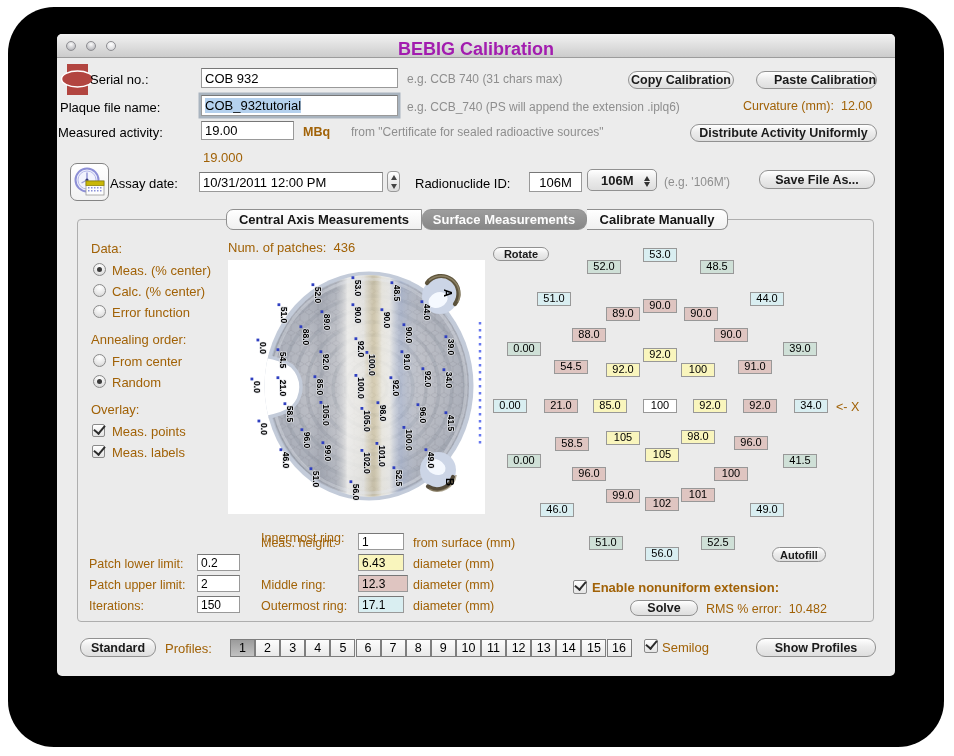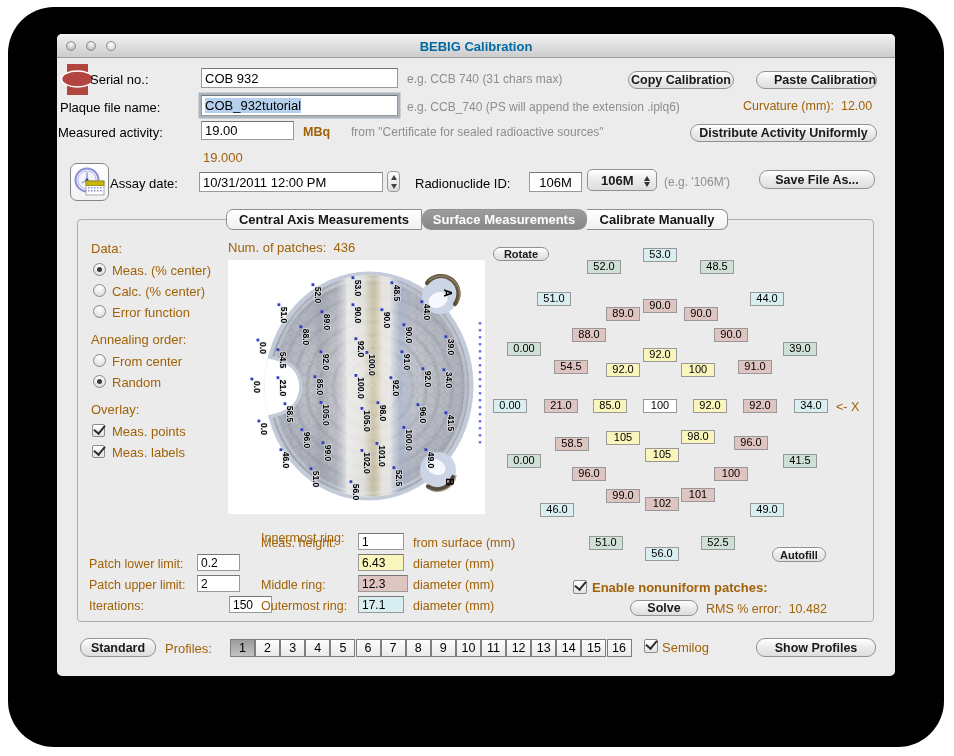--- a/index.html
+++ b/index.html
@@ -6,21 +6,21 @@
 body{width:954px;height:756px;background:#fff;position:relative;overflow:hidden;
   font-family:"Liberation Sans",sans-serif;}
 #black{position:absolute;left:8px;top:7px;width:936px;height:740px;background:#000;border-radius:46px;}
 #win{position:absolute;left:57px;top:34px;width:838px;height:642px;background:#ececec;border-radius:5px;}
 #titlebar{position:absolute;left:57px;top:34px;width:838px;height:23px;
   background:linear-gradient(#f2f2f2,#cccccc);border-bottom:1px solid #9c9c9c;
   border-radius:5px 5px 0 0;}
 .tl{position:absolute;width:10.5px;height:10.5px;border-radius:50%;top:40.5px;
   background:radial-gradient(circle at 50% 30%,#fbfbfb,#c9c9cc 60%,#a2a2a8);border:1px solid #8e8e92;box-sizing:border-box;}
 #wtitle{position:absolute;left:57px;top:39px;width:838px;text-align:center;
-  font-size:13px;font-weight:bold;color:#0369a1;}
+  font-size:18px;font-weight:bold;color:#a21caf;}
 .lab{position:absolute;font-size:13px;color:#a16207;white-space:nowrap;}
 .labr{position:absolute;font-size:13px;color:#000;white-space:nowrap;}
 .hint{position:absolute;font-size:12px;color:#8e8e8e;white-space:nowrap;}
 .bold{font-weight:bold;}
 .inp{position:absolute;background:#fff;border:1px solid #999;border-top-color:#777;
   box-sizing:border-box;font-size:13px;font-family:"Liberation Sans",sans-serif;
   padding:0 0 0 3px;display:flex;align-items:center;white-space:nowrap;}
 .btn{position:absolute;box-sizing:border-box;background:linear-gradient(#ffffff,#ececec 45%,#dedede);
   border:1px solid #919191;border-radius:9px;display:flex;align-items:center;justify-content:center;
   font-size:12.5px;font-weight:bold;color:#1a1a1a;white-space:nowrap;}
@@ -309,28 +309,28 @@
 <div class="inp" style="left:197px;top:554px;width:43px;height:17px;font-size:12px;">0.2</div>
 <div class="lab small" style="left:261px;top:531px;">Innermost ring:</div>
 <div class="inp yellow" style="left:358px;top:554px;width:46px;height:17px;font-size:12px;background:#f9f5bd;">6.43</div>
 <div class="lab small" style="left:413px;top:557px;">diameter (mm)</div>
 <div class="lab small" style="left:89px;top:578px;">Patch upper limit:</div>
 <div class="inp" style="left:197px;top:575px;width:43px;height:17px;font-size:12px;">2</div>
 <div class="lab small" style="left:261px;top:578px;">Middle ring:</div>
 <div class="inp" style="left:358px;top:575px;width:50px;height:17px;font-size:12px;background:#dfc5c1;">12.3</div>
 <div class="lab small" style="left:413px;top:578px;">diameter (mm)</div>
 <div class="lab small" style="left:89px;top:599px;">Iterations:</div>
-<div class="inp" style="left:197px;top:596px;width:43px;height:17px;font-size:12px;margin-left:32px;">150</div>
+<div class="inp" style="left:197px;top:596px;width:43px;height:17px;font-size:12px;">150</div>
 <div class="lab small" style="left:261px;top:599px;">Outermost ring:</div>
 <div class="inp" style="left:358px;top:596px;width:46px;height:17px;font-size:12px;background:#d9eef1;">17.1</div>
 <div class="lab small" style="left:413px;top:599px;">diameter (mm)</div>
 
 <div class="btn" style="left:772px;top:547px;width:54px;height:15px;font-size:11px;">Autofill</div>
 <div class="check on" style="left:573px;top:580px;width:14px;height:14px;"></div>
-<div class="lab bold" style="left:592px;top:580px;">Enable nonuniform patches:</div>
+<div class="lab bold" style="left:592px;top:580px;">Enable nonuniform extension:</div>
 <div class="btn" style="left:630px;top:600px;width:68px;height:16px;border-radius:8px;">Solve</div>
 <div class="lab small" style="left:706px;top:602px;">RMS % error: &nbsp;10.482</div>
 
 <div class="vbox cyan" style="left:643px;top:248px;">53.0</div>
 <div class="vbox green" style="left:587px;top:260px;">52.0</div>
 <div class="vbox green" style="left:700px;top:260px;">48.5</div>
 <div class="vbox cyan" style="left:537px;top:292px;">51.0</div>
 <div class="vbox cyan" style="left:750px;top:292px;">44.0</div>
 <div class="vbox pink" style="left:643px;top:299px;">90.0</div>
 <div class="vbox pink" style="left:606px;top:307px;">89.0</div>

